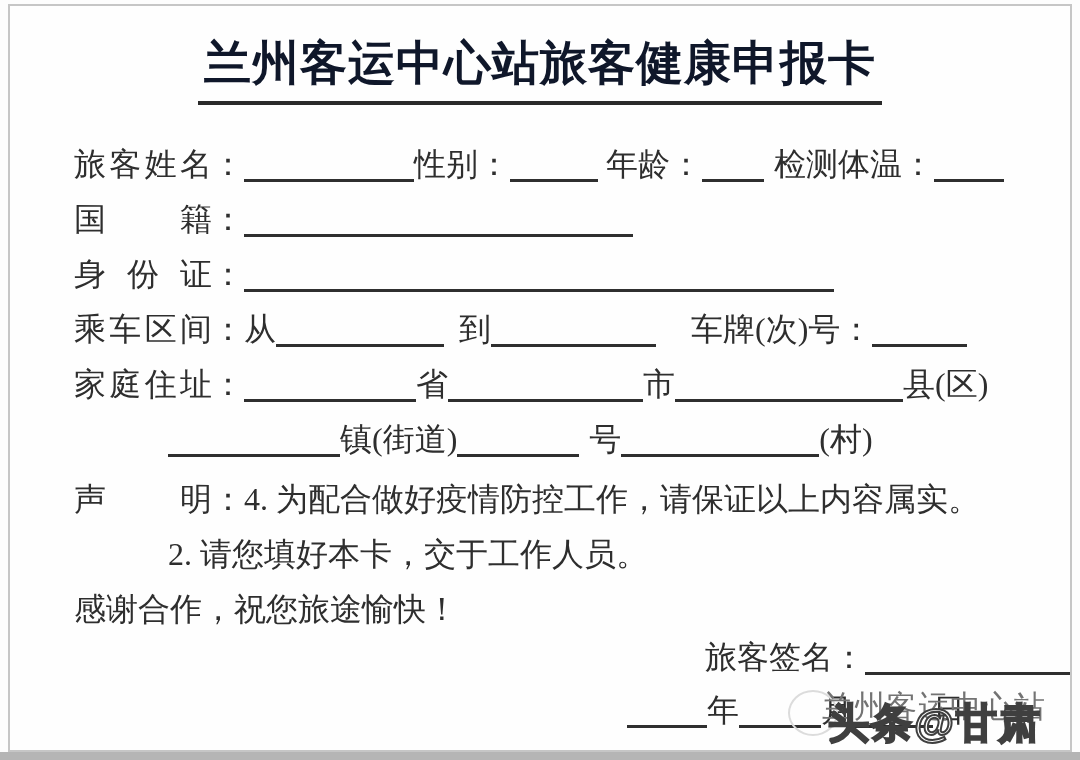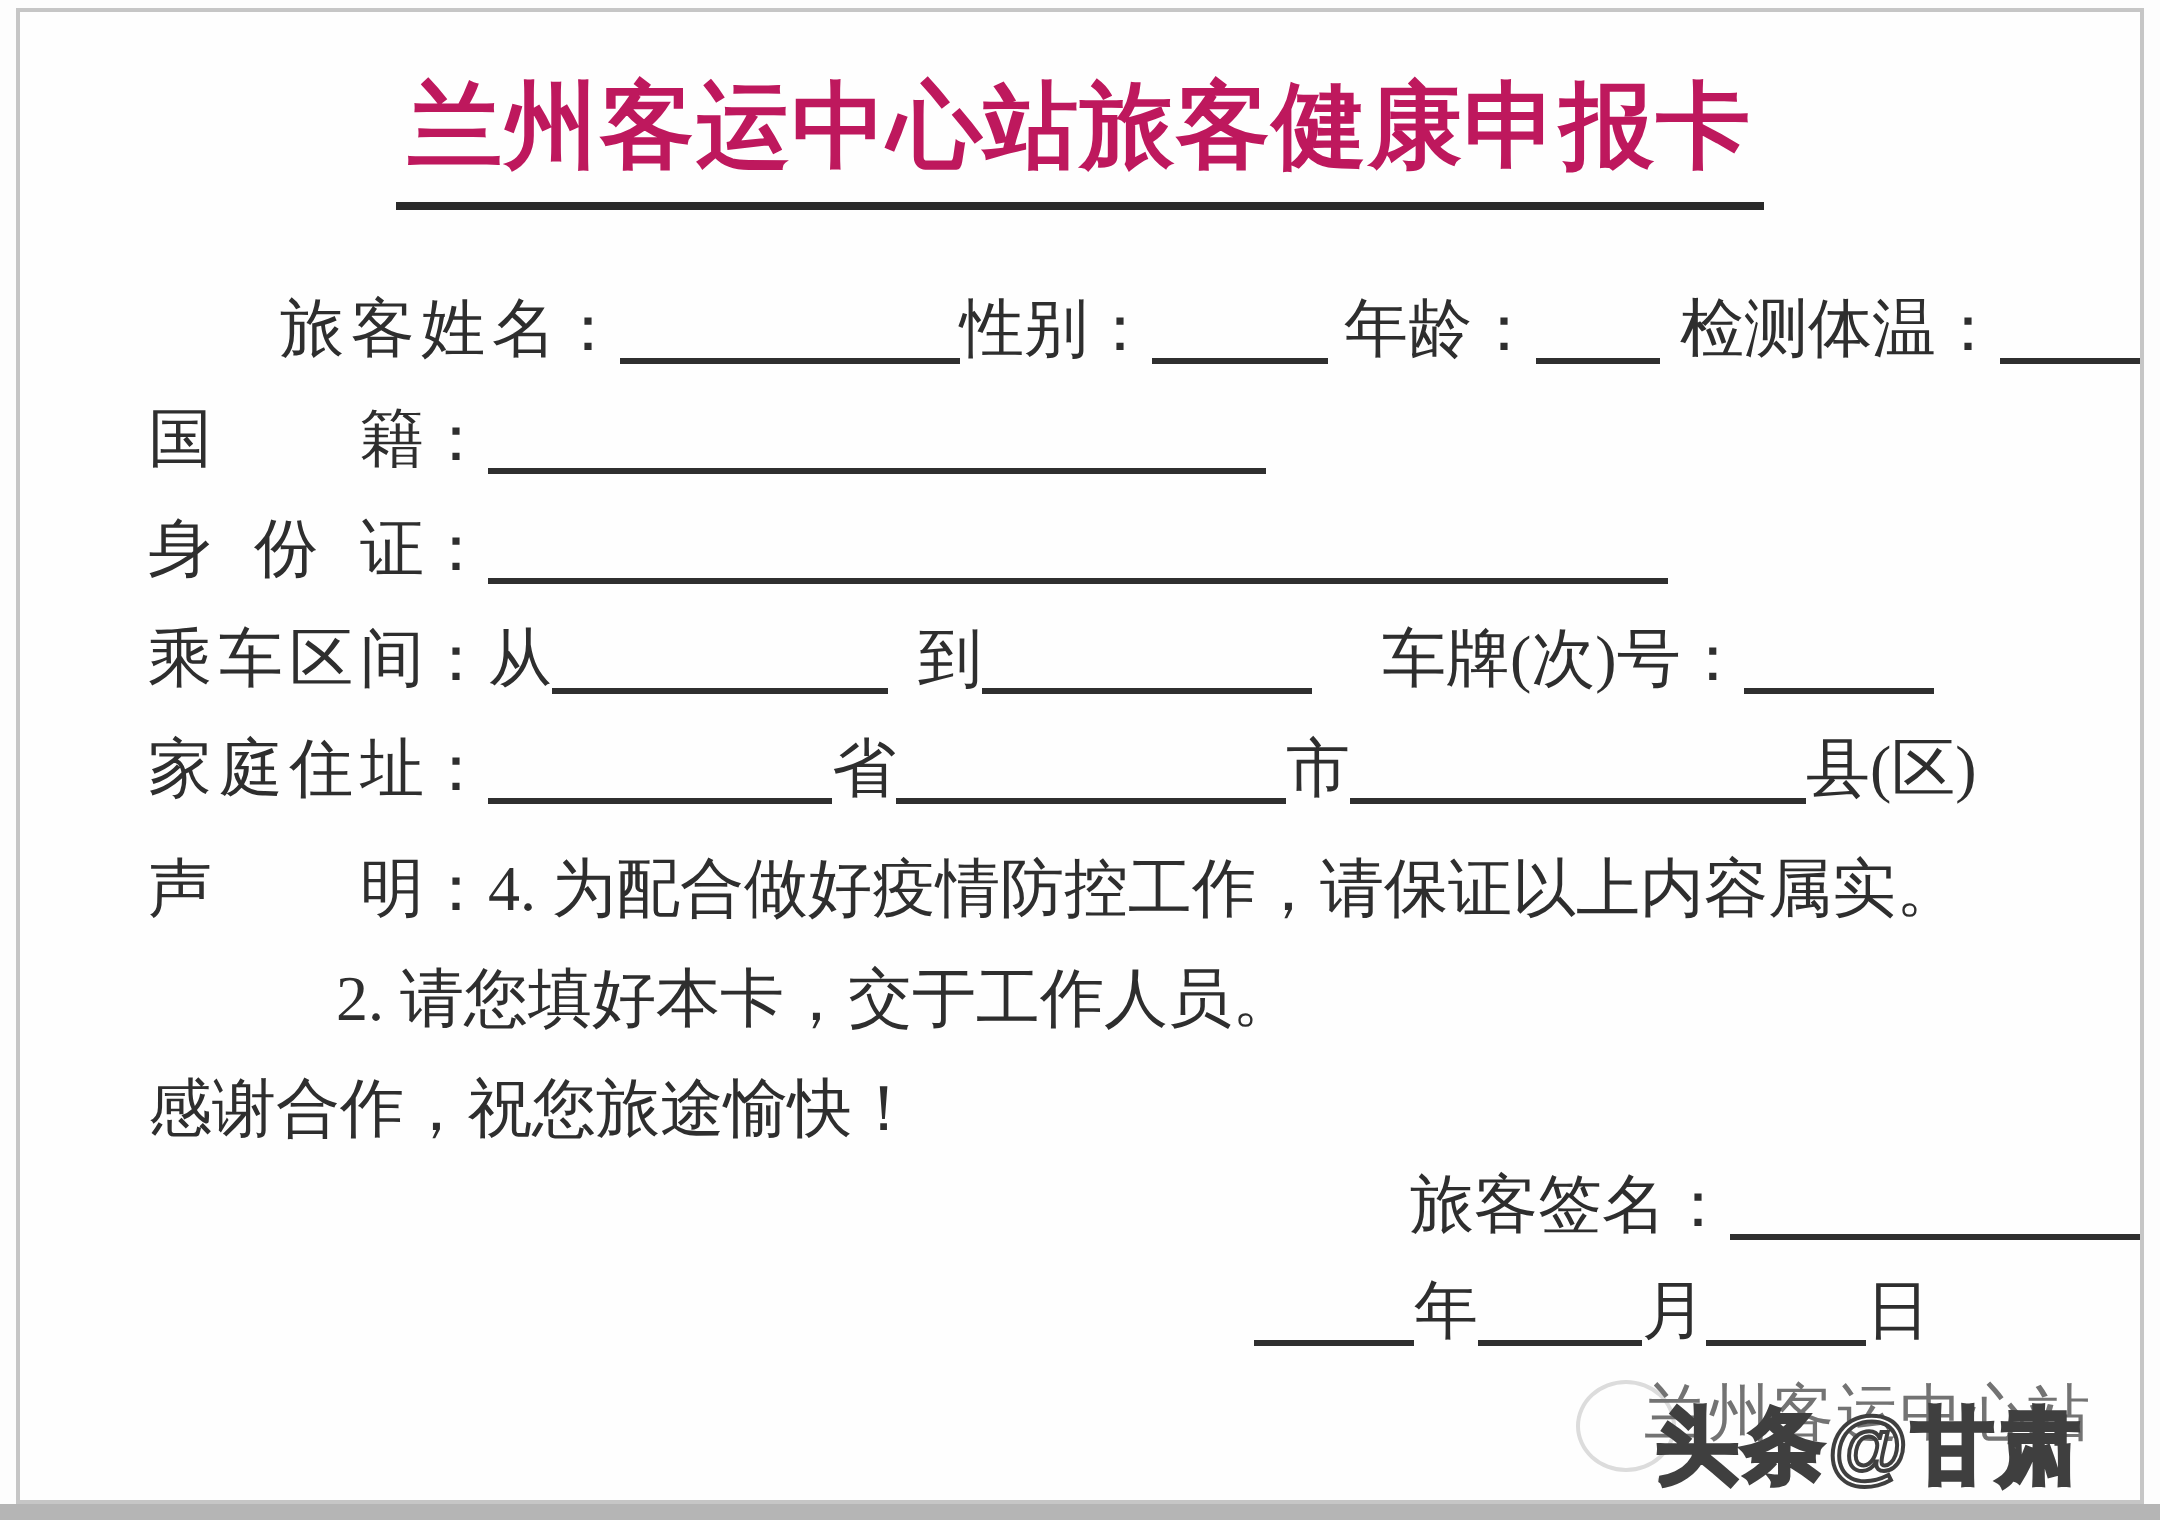--- a/index.html
+++ b/index.html
@@ -19,29 +19,29 @@
     position:absolute;left:0;bottom:0;width:1080px;height:8px;
     background:#b5b5b5;z-index:5;
   }
   
   .title-wrap{text-align:center;margin-top:26px;}
   .title{
     display:inline-block;
     font-size:47px;font-weight:bold;letter-spacing:1px;
     border-bottom:4px solid #2a2a2a;
     padding:0 6px 6px 6px;
-    color:#be185d;
+    color:#0f172a;
   }
   
   .content{margin:16px 0 0 64px;font-size:32px;}
   .row{
     display:flex;align-items:flex-end;height:55px;
     white-space:nowrap;line-height:1.15;
   }
-  .row.tall{height:62px;justify-content:flex-end;}
+  .row.tall{height:62px;}
   .row.decl{height:60px;}
   .row.sig{height:48px;justify-content:flex-end;}
   .row.date{height:53px;justify-content:flex-end;padding-right:105px;}
   .jlabel{
     display:inline-block;width:138px;
     text-align:justify;text-align-last:justify;
   }
   .colon{display:inline-block;}
   .bl{
     display:inline-block;height:36px;
@@ -123,20 +123,28 @@
       <span class="jlabel">家庭住址</span>
         <span class="colon">：</span>
       <span class="bl" style="width:172px"></span>
       <span>省</span>
       <span class="bl" style="width:195px"></span>
       <span>市</span>
       <span class="bl" style="width:228px"></span>
       <span>县(区)</span>
     </div>
 
+    <div class="row">
+      <span class="bl indent" style="width:172px"></span>
+      <span>镇(街道)</span>
+      <span class="bl" style="width:122px"></span>
+      <span class="ml10">号</span>
+      <span class="bl" style="width:198px"></span>
+      <span>(村)</span>
+    </div>
 
     <div class="row decl">
       <span class="jlabel">声明</span>
         <span class="colon">：</span>
       <span>4. 为配合做好疫情防控工作，请保证以上内容属实。</span>
     </div>
     <div class="row">
       <span class="indent">2. 请您填好本卡，交于工作人员。</span>
     </div>
 

